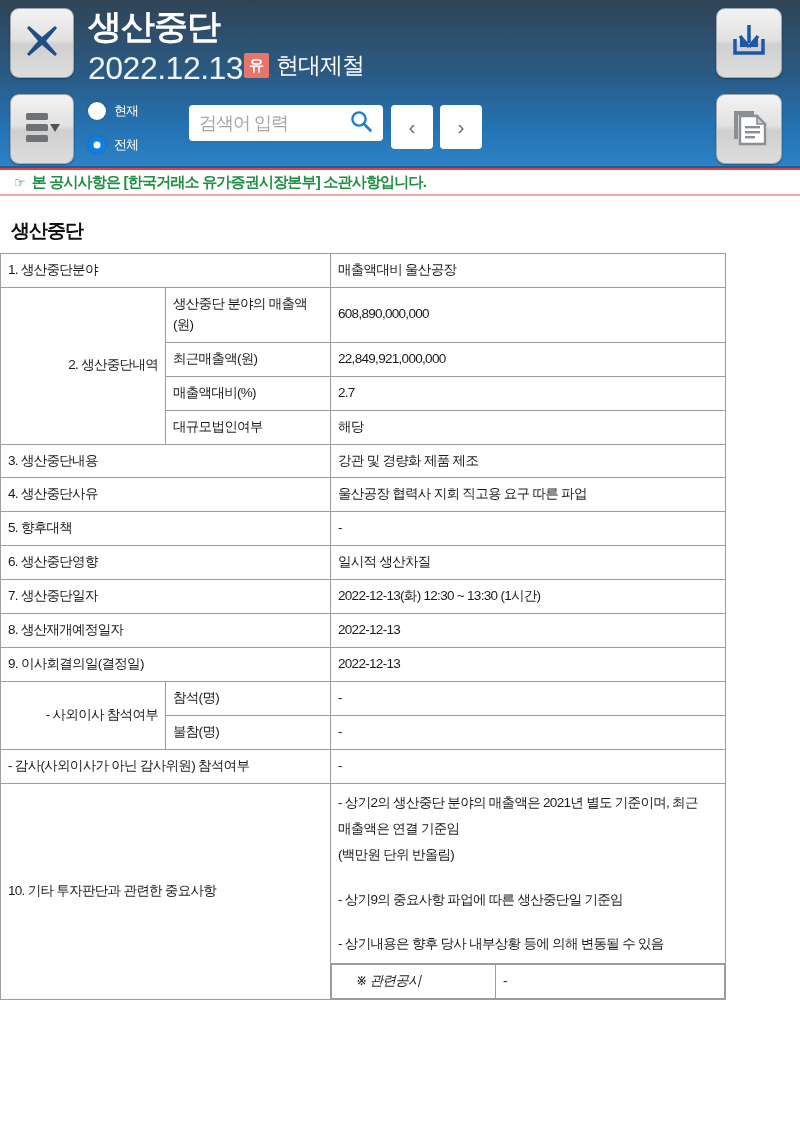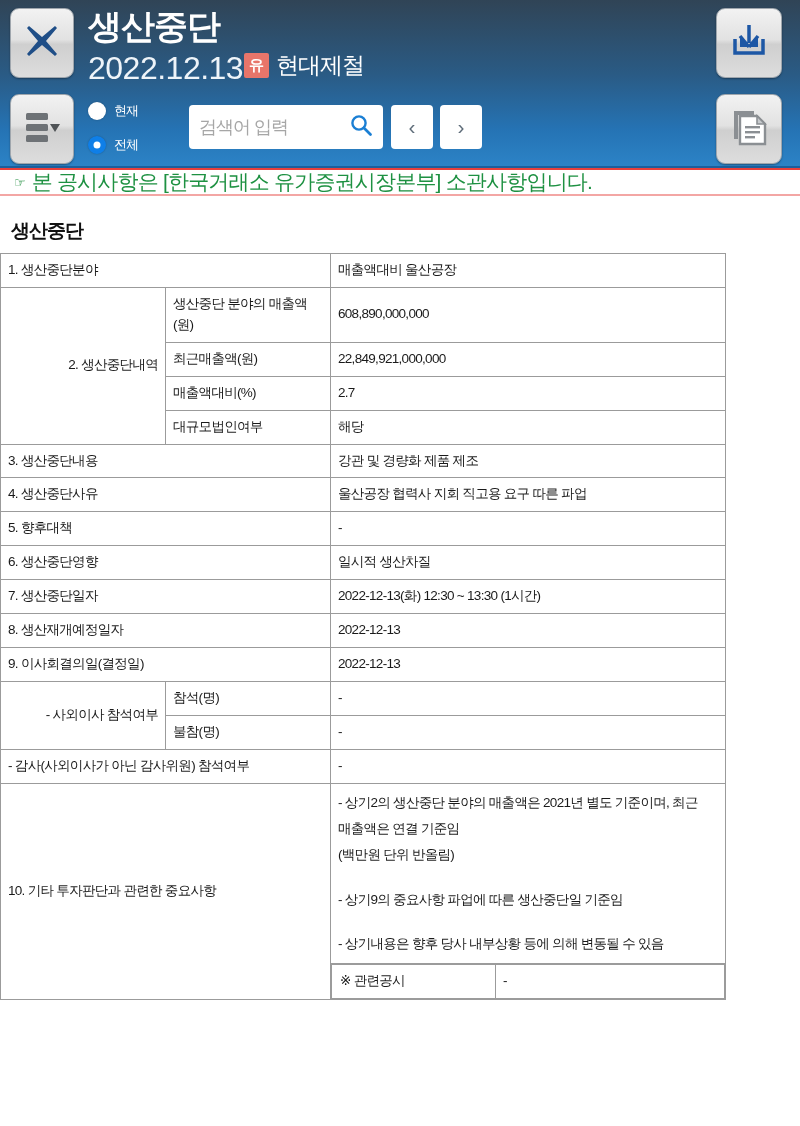--- a/index.html
+++ b/index.html
@@ -113,21 +113,21 @@
     font-size: 13px;
     color: #ffffff;
     letter-spacing: -1px;
     white-space: nowrap;
   }
 
   
   .search-box {
     position: absolute;
     left: 189px; top: 105px;
-    width: 194px; height: 44px;
+    width: 194px; height: 36px;
     background: #ffffff;
     border-radius: 4px;
     display: flex;
     align-items: center;
     padding: 0 10px;
   }
   .search-input {
     flex: 1 1 auto;
     border: 0;
     outline: 0;
@@ -166,22 +166,22 @@
     align-items: center;
     padding-left: 14px;
     gap: 6px;
   }
   .notice-hand {
     font-size: 13px;
     color: #1e8c3c;
     line-height: 1;
   }
   .notice-text {
-    font-size: 21px;
-    font-weight: 400;
+    font-size: 15px;
+    font-weight: 700;
     color: #1e9142;
     letter-spacing: -.8px;
     white-space: nowrap;
   }
 
   
   .doc-area {
     width: 800px;
     padding: 22px 0 0 0;
     background: #ffffff;
@@ -391,21 +391,21 @@
           <span class="notes-line">- 상기9의 중요사항 파업에 따른 생산중단일 기준임</span>
           <span class="notes-gap"></span>
           <span class="notes-line">- 상기내용은 향후 당사 내부상황 등에 의해 변동될 수 있음</span>
         </td>
       </tr>
       <tr>
         <td style="padding:0; border:1px solid #9b9b9b;">
           <table class="sub-table">
             <tbody>
               <tr>
-                <td class="rel-label" style="border-right:1px solid #9b9b9b; padding:6px 8px; font-size:13.5px; letter-spacing:-.7px;">※ 관련공시</td>
+                <td class="rel-label" style="border-right:1px solid #9b9b9b; padding:6px 24px; font-size:13.5px; letter-spacing:-.7px;font-style:italic;">※ 관련공시</td>
                 <td class="rel-value" style="padding:6px 7px; font-size:13.5px; letter-spacing:-.7px;">-</td>
               </tr>
             </tbody>
           </table>
         </td>
       </tr>
     </tbody>
   </table>
 </div>
 

